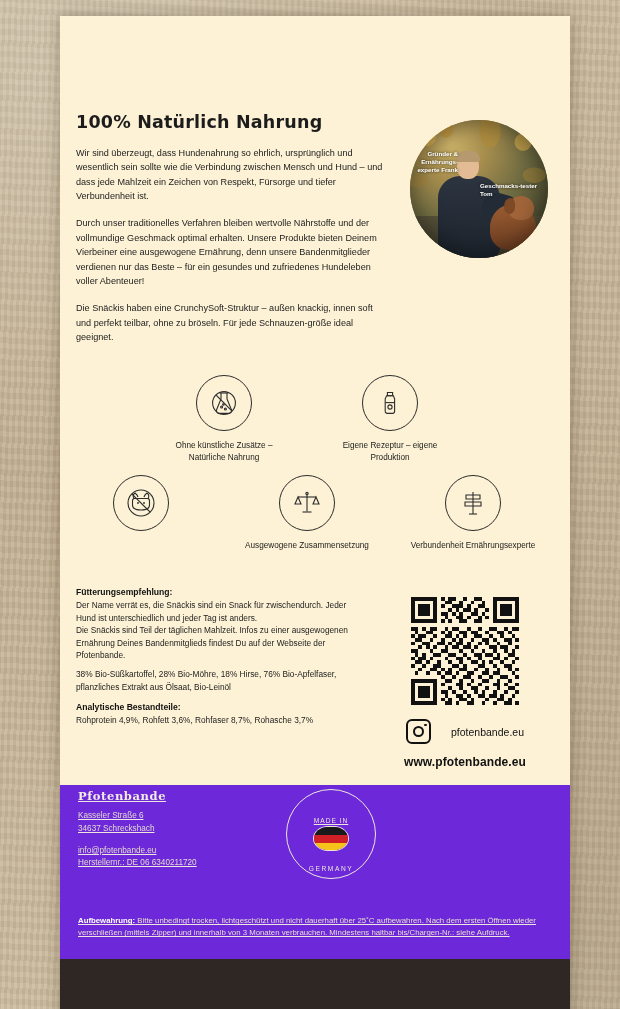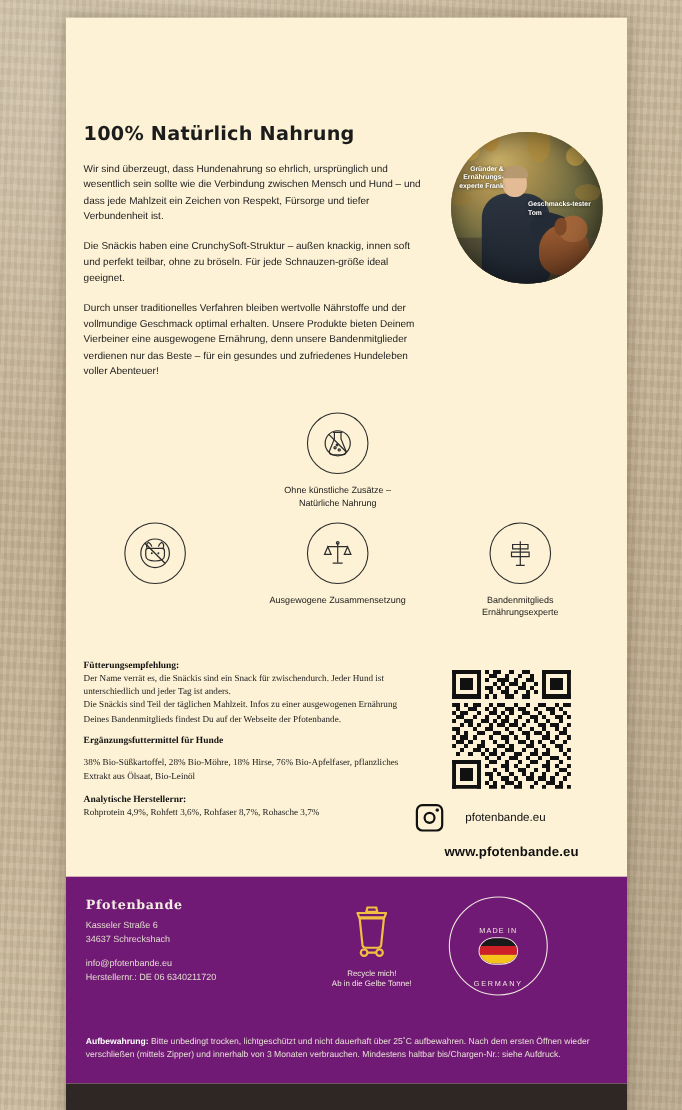--- a/index.html
+++ b/index.html
@@ -202,21 +202,21 @@
     line-height: 1.38;
     color: #1c1c1c;
   }
 
   
   .info {
     display: flex;
     padding: 14px 18px 16px 16px;
     gap: 12px;
   }
-  .info-left { width: 290px; font-family: Liberation Serif, serif; }
+  .info-left { width: 290px; }
   .info-right { flex: 1; text-align: center; padding-top: 6px; }
   .h-b {
     font-size: 8.6px;
     font-weight: bold;
     color: #111;
     margin: 0 0 2px 0;
   }
   .t-s {
     font-size: 8.3px;
     line-height: 1.5;
@@ -227,20 +227,21 @@
 
   .qr {
     width: 108px;
     height: 108px;
     margin: 4px auto 14px auto;
     display: block;
   }
   .ig-line {
     display: flex;
     align-items: center;
+    justify-content: center;
     gap: 20px;
     margin-bottom: 11px;
   }
   .ig-glyph {
     width: 21px; height: 21px;
     border: 2px solid #111;
     border-radius: 6px;
     position: relative;
   }
   .ig-glyph:before {
@@ -262,23 +263,24 @@
   .ig-handle { font-size: 10.5px; color: #111; }
   .web {
     font-size: 12px;
     font-weight: bold;
     color: #111;
     letter-spacing: 0.1px;
   }
 
   
   .dark {
-    background: #701a75;
+    background: #6d28d9;
     color: #efe7dd;
-    padding: 18px 18px 20px 18px;
+    padding: 4px 18px 20px 18px;
+    text-decoration: underline;
   }
   .dark-row {
     display: flex;
     align-items: flex-start;
     gap: 18px;
   }
   .brand {
     font-family: "DejaVu Serif", serif;
     font-size: 11.5px;
     font-weight: bold;
@@ -354,22 +356,22 @@
 </head>
 <body>
 
 <div class="backdrop"></div>
 
 <div class="panel">
 
   <div class="top-sec">
     <h1 class="title">100% Natürlich Nahrung</h1>
     <p class="para">Wir sind überzeugt, dass Hundenahrung so ehrlich, ursprünglich und wesentlich sein sollte wie die Verbindung zwischen Mensch und Hund – und dass jede Mahlzeit ein Zeichen von Respekt, Fürsorge und tiefer Verbundenheit ist.</p>
+    <p class="para">Durch unser traditionelles Verfahren bleiben wertvolle Nährstoffe und der vollmundige Geschmack optimal erhalten. Unsere Produkte bieten Deinem Vierbeiner eine ausgewogene Ernährung, denn unsere Bandenmitglieder verdienen nur das Beste – für ein gesundes und zufriedenes Hundeleben voller Abenteuer!</p>
     <p class="para">Die Snäckis haben eine CrunchySoft-Struktur – außen knackig, innen soft und perfekt teilbar, ohne zu bröseln. Für jede Schnauzen-größe ideal geeignet.</p>
-    <p class="para">Durch unser traditionelles Verfahren bleiben wertvolle Nährstoffe und der vollmundige Geschmack optimal erhalten. Unsere Produkte bieten Deinem Vierbeiner eine ausgewogene Ernährung, denn unsere Bandenmitglieder verdienen nur das Beste – für ein gesundes und zufriedenes Hundeleben voller Abenteuer!</p>
 
     <div class="photo-wrap">
       <div class="photo">
         <div class="ph-sky"></div>
         <div class="ph-leaves"></div>
         <div class="ph-ground"></div>
         <div class="ph-man-body"></div>
         <div class="ph-man-arm"></div>
         <div class="ph-man-head"></div>
         <div class="ph-man-hair"></div>
@@ -398,20 +400,32 @@
             <circle cx="12.6" cy="19" r="1"></circle>
               <circle cx="16.4" cy="21" r="1"></circle>
               <circle cx="14.4" cy="16.5" r="0.8"></circle>
             <circle cx="15" cy="15" r="11.4" stroke-width="1.1"></circle>
             <path d="M6.9 6.9 L23.1 23.1" stroke-width="1.2"></path>
           </svg>
         </div>
         <div class="icon-caption">Ohne künstliche Zusätze –
 Natürliche Nahrung</div>
       </div>
+      <div class="icon-item">
+        <div class="icon-circle">
+          <svg width="30" height="30" viewBox="0 0 30 30" fill="none" stroke="#2c2c2c" stroke-width="1.1">
+            <path d="M12.4 4.5 h5.2 v3.2 h-5.2 z"></path>
+            <path d="M11.6 7.7 h6.8 l1.2 3.1 v12.4 a2.2 2.2 0 0 1-2.2 2.2 h-5 a2.2 2.2 0 0 1-2.2-2.2 V10.8 z"></path>
+            <path d="M10.4 14.6 h9.2"></path>
+            <circle cx="15" cy="19" r="2.1"></circle>
+          </svg>
+        </div>
+        <div class="icon-caption">Eigene Rezeptur –
+eigene Produktion</div>
+      </div>
     </div>
 
     <div class="icon-row">
       <div class="icon-item">
         <div class="icon-circle">
           <svg width="32" height="32" viewBox="0 0 32 32" fill="none" stroke="#2c2c2c" stroke-width="1.1">
             <path d="M9 12 q-2-4 1-6 q2.4 1.6 3 4"></path>
             <path d="M23 12 q2-4-1-6 q-2.4 1.6-3 4"></path>
             <path d="M9.5 11.5 h13 q2 0 2 2.5 v4 q0 5-8.5 5 T7.5 18 v-4 q0-2.5 2-2.5 z"></path>
             <circle cx="13" cy="16" r="0.9" fill="#2c2c2c" stroke="none"></circle>
@@ -437,34 +451,33 @@
       </div>
       <div class="icon-item">
         <div class="icon-circle">
           <svg width="30" height="30" viewBox="0 0 30 30" fill="none" stroke="#2c2c2c" stroke-width="1.1">
             <path d="M15 4 v22"></path>
             <path d="M8 7 h14 v4 H8 z"></path>
             <path d="M7 14 h16 v4 H7 z"></path>
             <path d="M11 26 h8"></path>
           </svg>
         </div>
-        <div class="icon-caption">Bandenmitglieds
+        <div class="icon-caption">Verbundenheit
 Ernährungsexperte</div>
       </div>
     </div>
   </div>
 
   <div class="info">
     <div class="info-left">
       <div class="h-b">Fütterungsempfehlung:</div>
       <div class="t-s tight" style="white-space:pre-line">Der Name verrät es, die Snäckis sind ein Snack für zwischendurch. Jeder Hund ist unterschiedlich und jeder Tag ist anders.
 Die Snäckis sind Teil der täglichen Mahlzeit. Infos zu einer ausgewogenen Ernährung Deines Bandenmitglieds findest Du auf der Webseite der Pfotenbande.</div>
-      <div class="h-b" style="margin-bottom:10px">Ergänzungsfuttermittel für Hunde</div>
       <div class="t-s">38% Bio-Süßkartoffel, 28% Bio-Möhre, 18% Hirse, 76% Bio-Apfelfaser, pflanzliches Extrakt aus Ölsaat, Bio-Leinöl</div>
-      <div class="h-b">Analytische Herstellernr:</div>
+      <div class="h-b">Analytische Bestandteile:</div>
       <div class="t-s">Rohprotein 4,9%, Rohfett 3,6%, Rohfaser 8,7%, Rohasche 3,7%</div>
     </div>
 
     <div class="info-right">
       <svg class="qr" viewBox="0 0 29 29" shape-rendering="crispEdges">
         <rect width="29" height="29" fill="#fdf2d5"></rect>
         <g fill="#111">
           <rect x="0" y="0" width="7" height="1"></rect>
             <rect x="0" y="6" width="7" height="1"></rect>
           <rect x="0" y="0" width="1" height="7"></rect>
@@ -704,32 +717,20 @@
   <div class="dark">
     <div class="dark-row">
       <div class="dark-col-addr">
         <div class="brand">Pfotenbande</div>
         <div class="addr">Kasseler Straße 6</div>
         <div class="addr">34637 Schreckshach</div>
         <div class="contact">info@pfotenbande.eu</div>
         <div class="addr">Herstellernr.: DE 06 6340211720</div>
       </div>
 
-      <div class="recycle">
-        <svg width="56" height="56" viewBox="0 0 56 56" fill="none" stroke="#f0c040" stroke-width="2">
-          <path d="M17 20 h22 l-2.5 24 a3 3 0 0 1-3 2.6 H22.5 a3 3 0 0 1-3-2.6 z"></path>
-          <path d="M15 15 h26 l-1.5 4 H16.5 z" stroke-linejoin="round"></path>
-          <path d="M24 10 h8 l1 4 h-10 z"></path>
-          <circle cx="21" cy="51" r="3"></circle>
-          <circle cx="35" cy="51" r="3"></circle>
-          <path d="M24 51 h8"></path>
-        </svg>
-        <div class="recycle-cap" style="white-space:pre-line">Recycle mich!
-Ab in die Gelbe Tonne!</div>
-      </div>
 
       <div class="madein">
         <div class="madein-inner-top">MADE IN</div>
         <div class="flag">
           <i class="b"></i>
             <i class="r"></i>
             <i class="y"></i>
         </div>
         <div class="madein-arc">GERMANY</div>
       </div>

